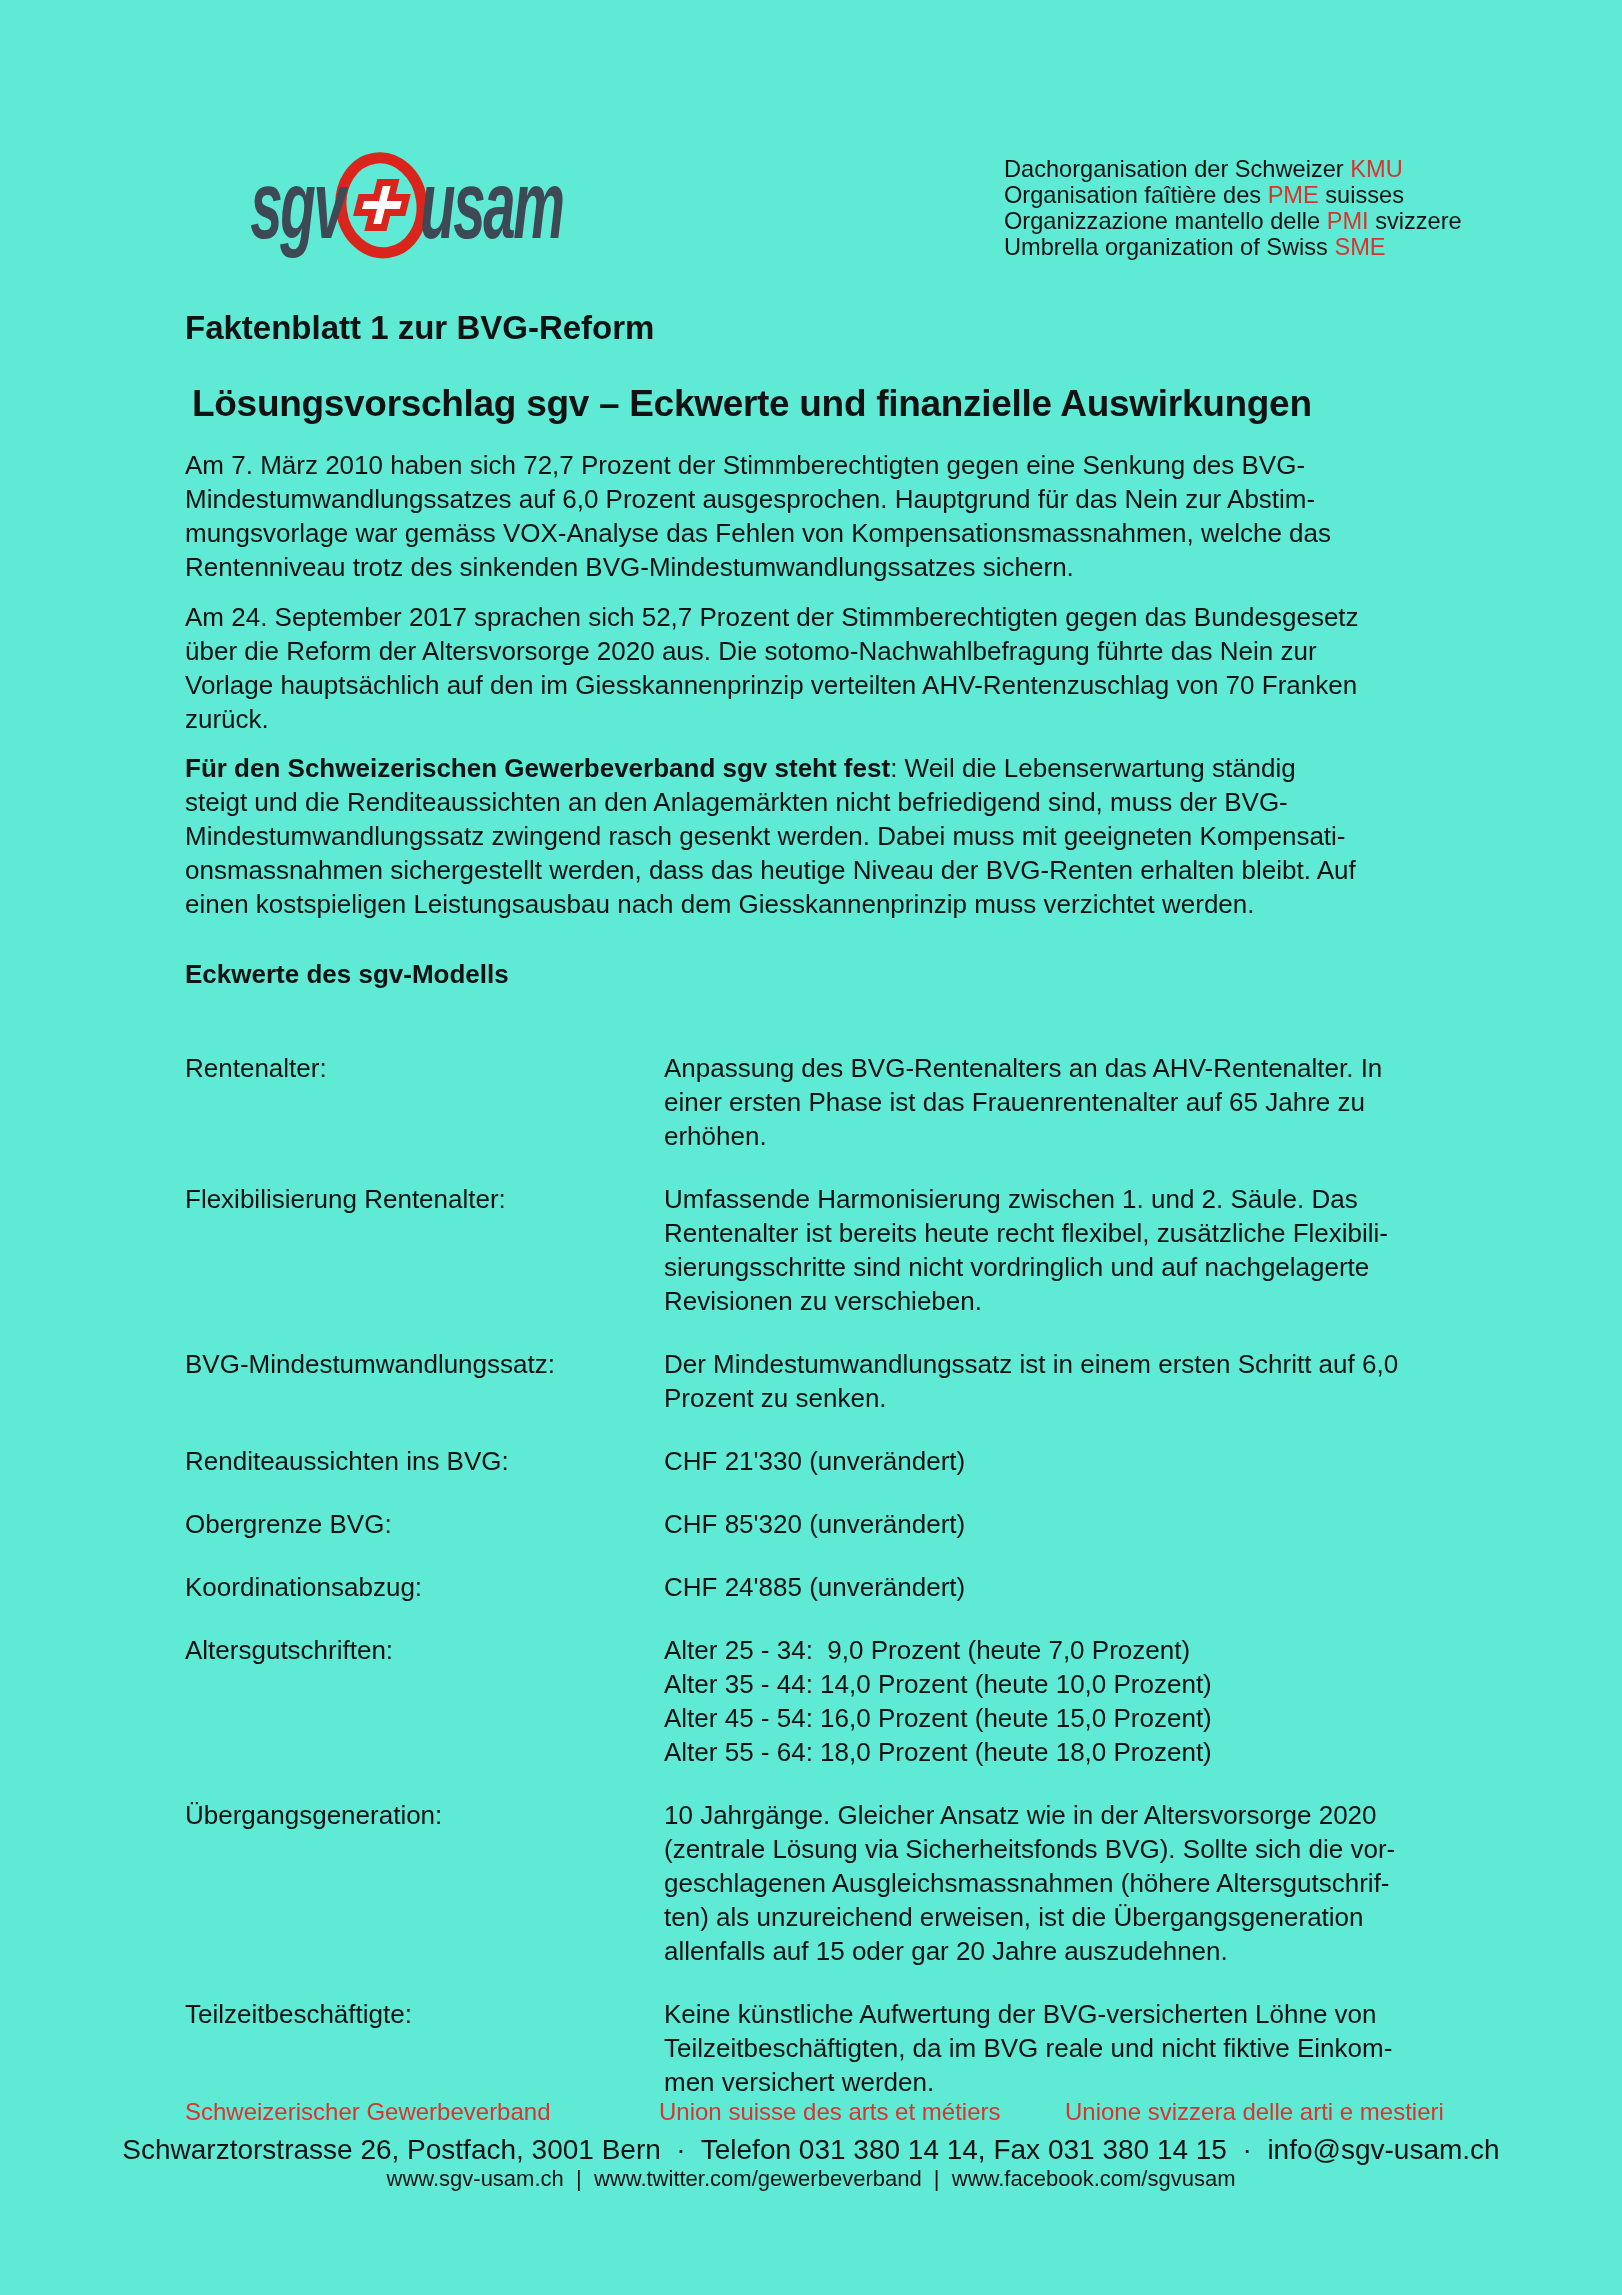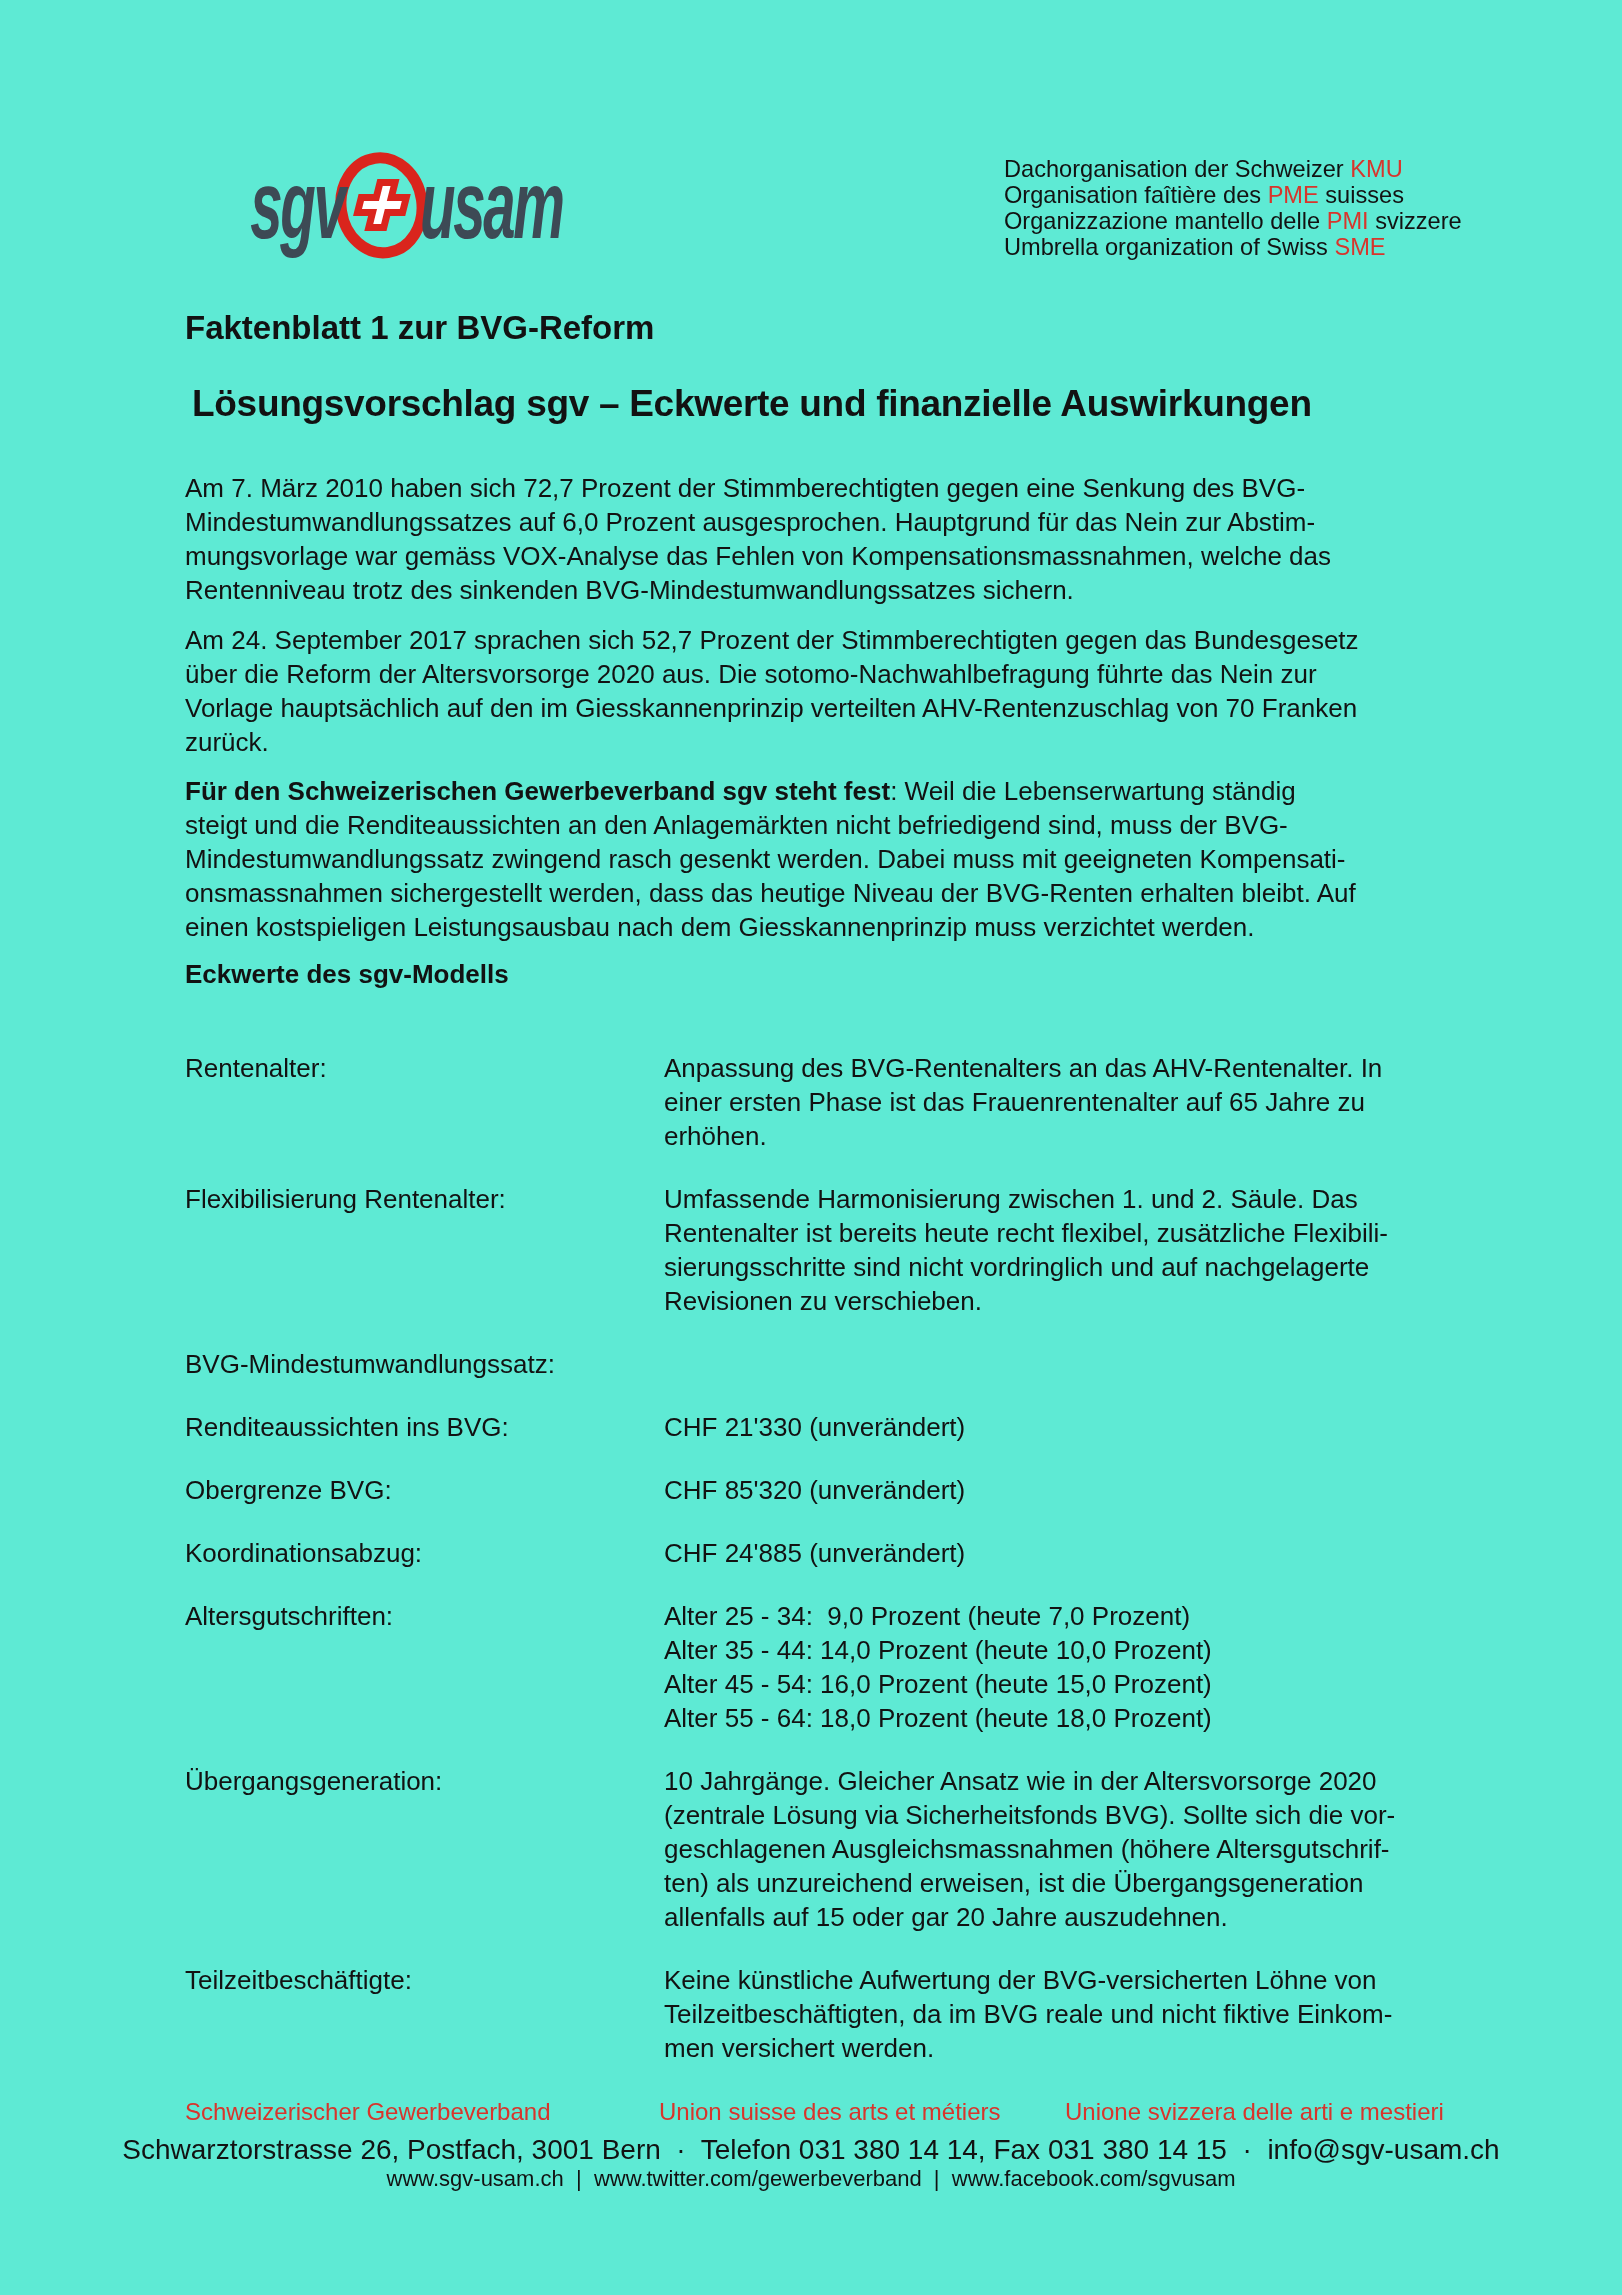--- a/index.html
+++ b/index.html
@@ -29,21 +29,21 @@
   .logo-sgv{transform:scaleX(0.60);transform-origin:right center;margin-right:-18.3px;}
   .logo-usam{transform:scaleX(0.60);transform-origin:left center;margin-left:-18.3px;}
   .ring{flex:0 0 auto;}
   
   .hdr{position:absolute;left:1004px;top:156px;font-size:23.6px;line-height:26px;white-space:nowrap;}
   .hdr .accent{color:var(--accent-red);}
   
   .kicker{position:absolute;left:185px;top:309px;font-size:33px;font-weight:bold;}
   .main-title{position:absolute;left:185px;top:376px;font-size:37px;font-weight:bold;letter-spacing:-0.3px;white-space:nowrap;}
   
-  .intro{position:absolute;left:185px;top:448px;width:1381px;font-size:26px;line-height:34px;margin-top:23px;}
+  .intro{position:absolute;left:185px;top:448px;width:1381px;font-size:26px;line-height:34px;}
   .intro p{margin:0 0 15.7px 0;white-space:pre-wrap;}
   .b{font-weight:bold;}
   
   .facts-heading{position:absolute;left:185px;top:957px;font-size:26px;line-height:34px;font-weight:bold;}
   .facts{position:absolute;left:185px;top:1018px;width:1381px;font-size:26px;line-height:34px;margin-top:33px;}
   .frow{position:relative;margin:0 0 29px 0;min-height:34px;}
   .flabel{position:absolute;left:0;top:0;white-space:nowrap;}
   .fvalue{margin-left:479px;white-space:pre-wrap;}
   
   .footer-orgs{position:absolute;left:185px;top:2098px;width:1262px;height:33px;font-size:24px;color:var(--accent-red);}
@@ -108,20 +108,22 @@
     </div>
     <div class="frow">
       <span class="flabel">Flexibilisierung Rentenalter:</span>
       <div class="fvalue">Umfassende Harmonisierung zwischen 1. und 2. Säule. Das
 Rentenalter ist bereits heute recht flexibel, zusätzliche Flexibili-
 sierungsschritte sind nicht vordringlich und auf nachgelagerte
 Revisionen zu verschieben.</div>
     </div>
     <div class="frow">
       <span class="flabel">BVG-Mindestumwandlungssatz:</span>
+      <div class="fvalue">Der Mindestumwandlungssatz ist in einem ersten Schritt auf 6,0
+Prozent zu senken.</div>
     </div>
     <div class="frow">
       <span class="flabel">Renditeaussichten ins BVG:</span>
       <div class="fvalue">CHF 21'330 (unverändert)</div>
     </div>
     <div class="frow">
       <span class="flabel">Obergrenze BVG:</span>
       <div class="fvalue">CHF 85'320 (unverändert)</div>
     </div>
     <div class="frow">

